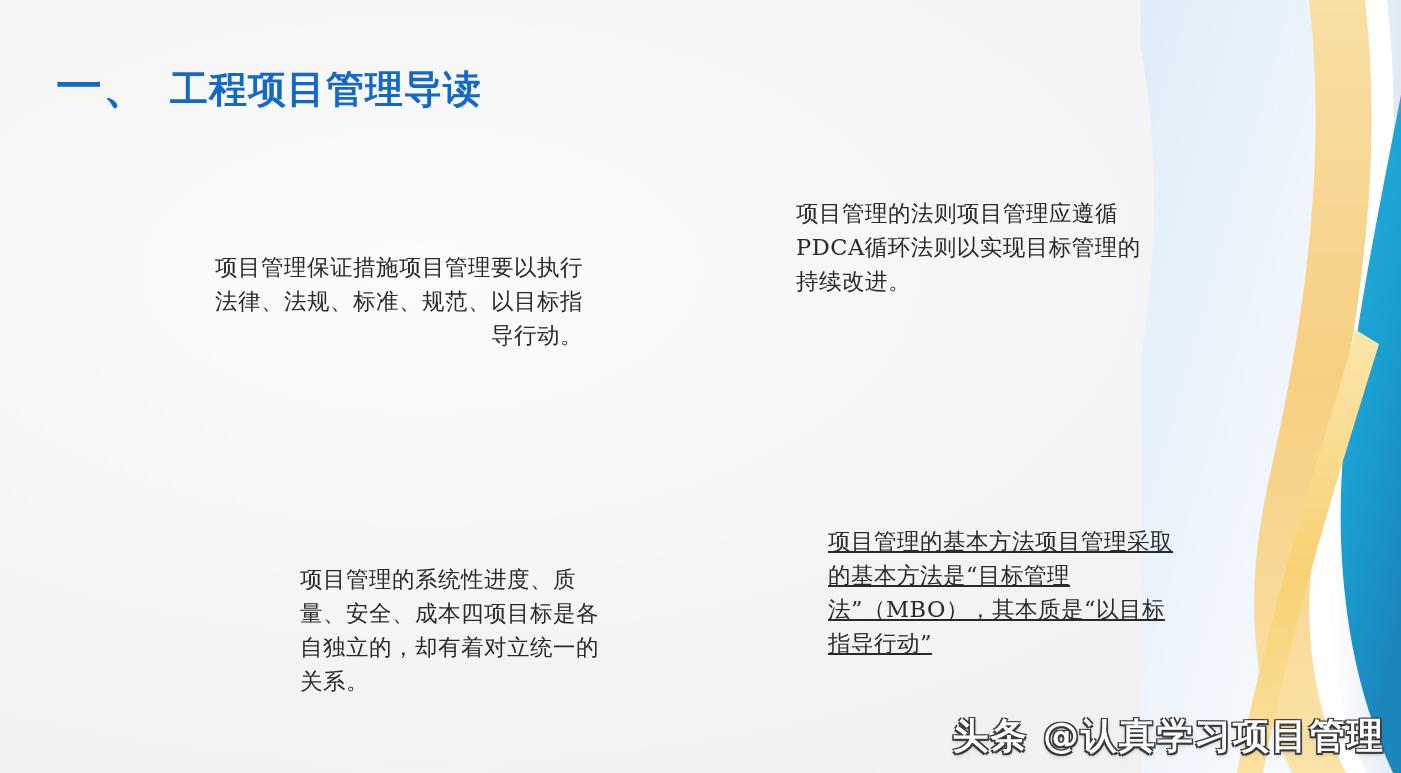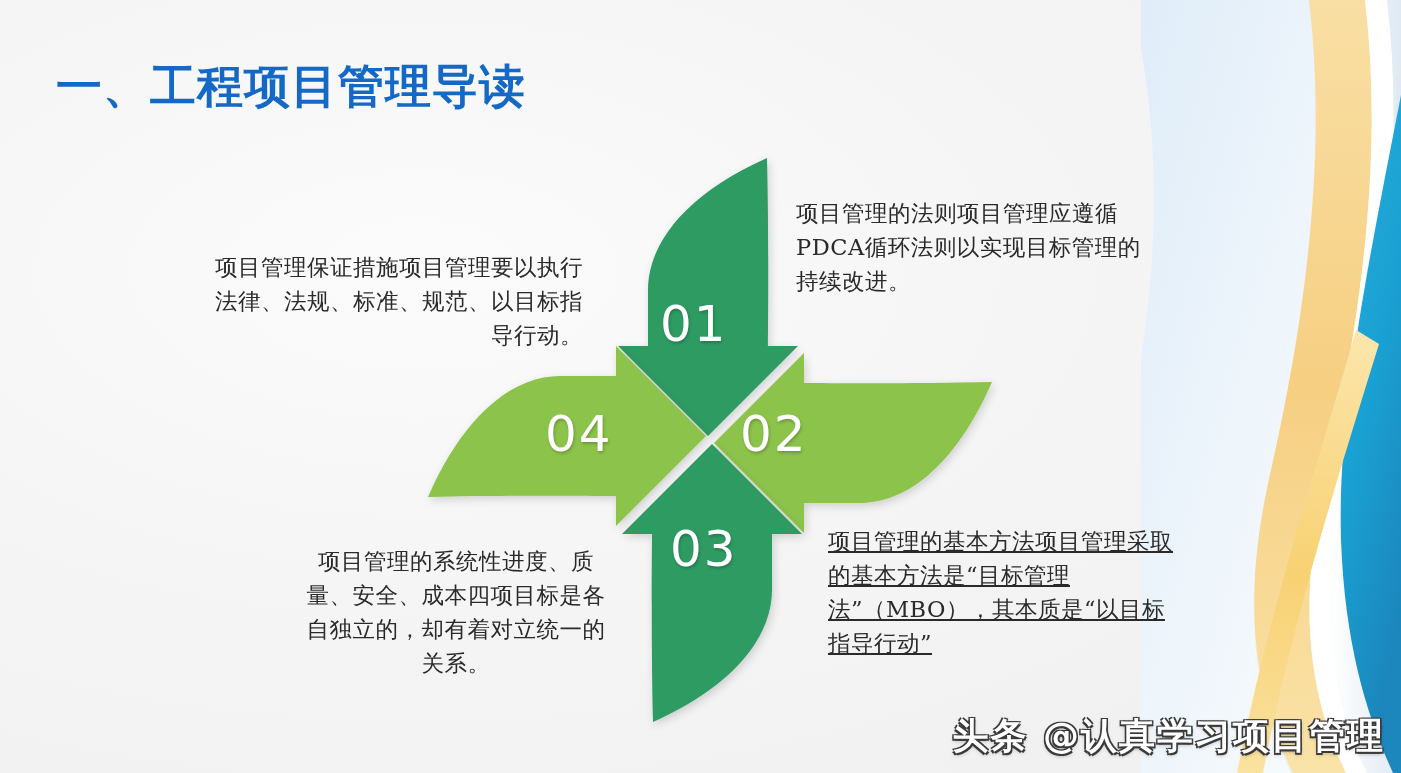--- a/index.html
+++ b/index.html
@@ -23,22 +23,22 @@
     position:absolute;left:56px;top:56px;
     display:flex;align-items:baseline;
   }
   #title-num{
     font-family:"DejaVu Sans","Liberation Sans",sans-serif;
     font-size:46px;font-weight:bold;color:#1469c6;
     letter-spacing:1px;
   }
   #title-text{
     font-family:"DejaVu Sans","Liberation Sans",sans-serif;
-    font-size:46px;font-weight:bold;color:#1469c6;
-    margin-left:0;letter-spacing:1px;
+    font-size:38px;font-weight:bold;color:#1469c6;
+    margin-left:20px;letter-spacing:1px;
   }
 
   
   #subtitle{
     position:absolute;left:145px;top:148px;
     font-family:"DejaVu Serif","Liberation Serif",serif;
     font-size:25px;color:#333;letter-spacing:1px;
   }
 
   
@@ -58,21 +58,21 @@
 
   
   .para{
     position:absolute;
     font-family:"DejaVu Serif","Liberation Serif",serif;
     font-size:22.5px;line-height:34px;color:#2a2a2a;
     letter-spacing:.5px;
   }
   #para01{left:796px;top:196px;width:360px;text-align:left;}
   #para02{left:828px;top:524px;width:348px;text-align:left;text-decoration:underline;}
-  #para03{left:300px;top:544px;width:312px;text-align:center;}
+  #para03{left:300px;top:562px;width:312px;text-align:left;}
   #para04{left:205px;top:250px;width:378px;text-align:right;}
 
   
   #watermark{
     position:absolute;right:16px;bottom:12px;
     font-family:"DejaVu Sans","Liberation Sans",sans-serif;
     font-size:36px;font-weight:bold;color:#ffffff;
     letter-spacing:2px;
     text-shadow:
       -1.5px -1.5px 0 #3a3a3a, 1.5px -1.5px 0 #3a3a3a,
@@ -133,78 +133,20 @@
     <path d="M 215,330 C 175,470 128,610 96,773 L 122,773
              C 152,618 196,480 238,344 Z" fill="url(#gYellow)"></path>
   </svg>
 
   <div id="title-row">
     <span id="title-num">一、</span>
     <span id="title-text">工程项目管理导读</span>
   </div>
 
 
-  <div id="pinwheel">
-    <svg width="580" height="580" viewBox="0 0 580 580" xmlns="http://www.w3.org/2000/svg">
-      <defs>
-        <filter id="softShadow" x="-25%" y="-25%" width="150%" height="150%">
-          <feDropShadow dx="2" dy="3" stdDeviation="4" flood-color="#000" flood-opacity="0.16"></feDropShadow>
-        </filter>
-      </defs>
-
-      <g filter="url(#softShadow)">
-        <path d="M 347,8
-                 C 349,90 348,180 348,196
-                 L 378,196
-                 L 288,286
-                 L 198,196
-                 L 228,196
-                 L 228,140
-                 C 228,96 262,46 347,8 Z" fill="#2e9b63"></path>
-      </g>
-
-      <g filter="url(#softShadow)">
-        <path d="M 572,232
-                 C 490,234 400,233 384,233
-                 L 384,203
-                 L 294,293
-                 L 384,383
-                 L 384,353
-                 L 440,353
-                 C 484,353 534,319 572,232 Z" fill="#8cc34b"></path>
-      </g>
-
-      <g filter="url(#softShadow)">
-        <path d="M 233,572
-                 C 231,490 232,400 232,384
-                 L 202,384
-                 L 292,294
-                 L 382,384
-                 L 352,384
-                 L 352,440
-                 C 352,484 318,534 233,572 Z" fill="#2e9b63"></path>
-      </g>
-
-      <g filter="url(#softShadow)">
-        <path d="M 8,347
-                 C 90,345 180,346 196,346
-                 L 196,376
-                 L 286,286
-                 L 196,196
-                 L 196,226
-                 L 140,226
-                 C 96,226 46,260 8,347 Z" fill="#8cc34b"></path>
-      </g>
-    </svg>
-
-    <span class="arrow-num" id="num01">01</span>
-    <span class="arrow-num" id="num02">02</span>
-    <span class="arrow-num" id="num03">03</span>
-    <span class="arrow-num" id="num04">04</span>
-  </div>
 
   <div class="para" id="para01">项目管理的法则项目管理应遵循PDCA循环法则以实现目标管理的持续改进。</div>
   <div class="para" id="para02">项目管理的基本方法项目管理采取的基本方法是“目标管理法”（MBO），其本质是“以目标指导行动”</div>
   <div class="para" id="para03">项目管理的系统性进度、质量、安全、成本四项目标是各自独立的，却有着对立统一的关系。</div>
   <div class="para" id="para04">项目管理保证措施项目管理要以执行法律、法规、标准、规范、以目标指导行动。</div>
 
   <div id="watermark">头条 @认真学习项目管理</div>
 
 </div>
 

